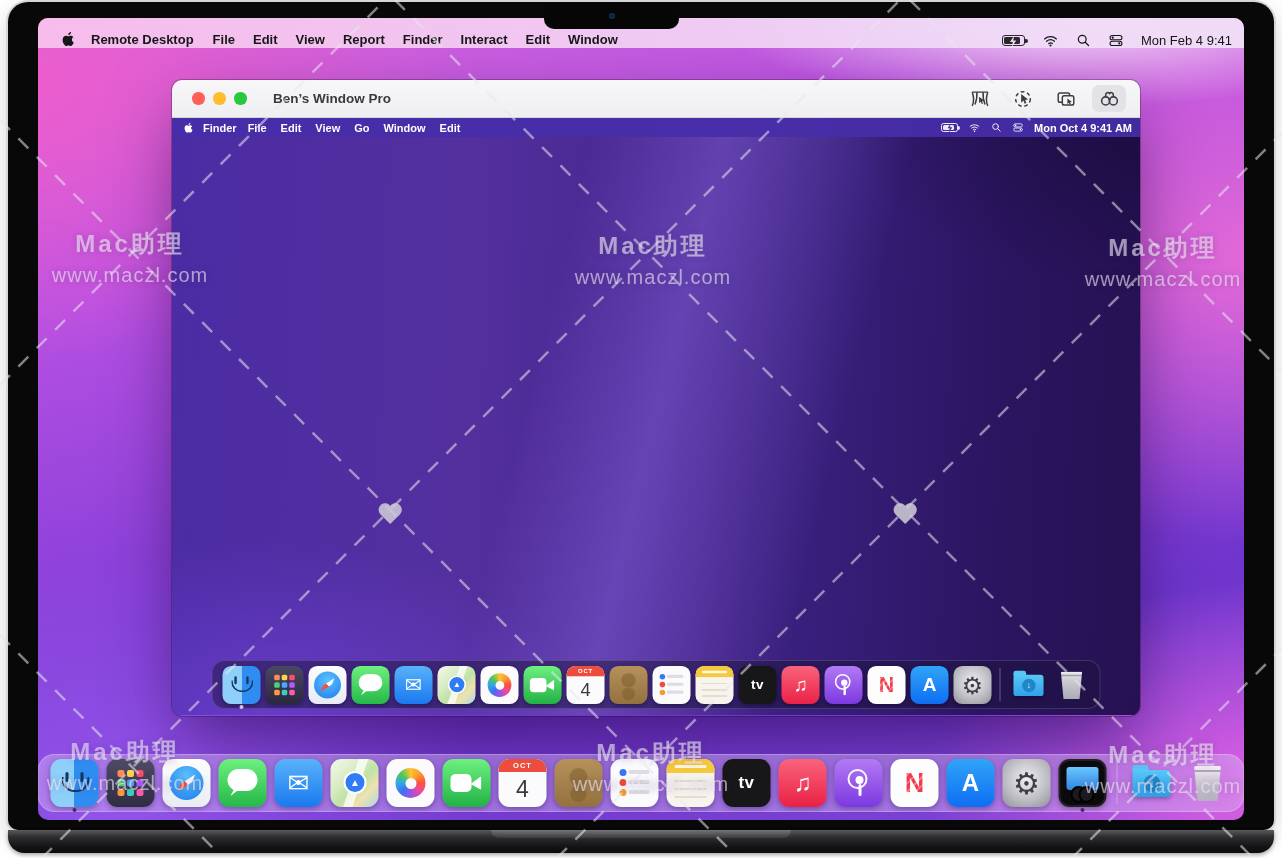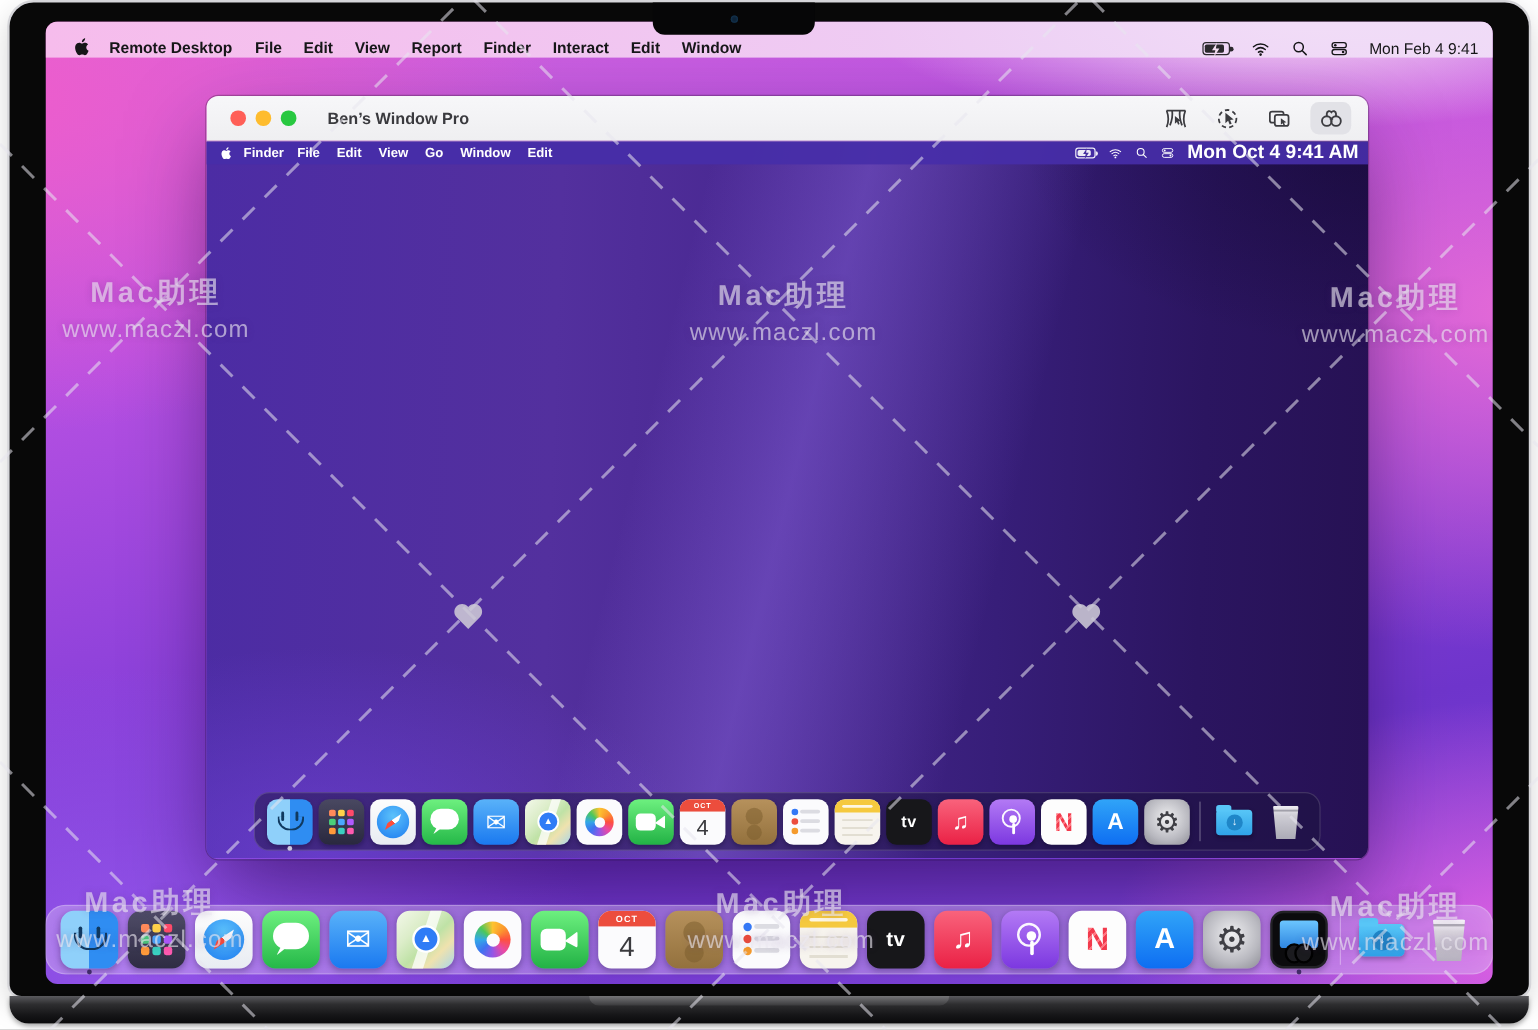--- a/index.html
+++ b/index.html
@@ -92,21 +92,21 @@
         linear-gradient(104deg, rgba(150,112,238,0) 38%, rgba(152,114,240,.38) 50%, rgba(80,40,170,0) 67%),
         linear-gradient(92deg,#4c2ca4 0%,#53309e 30%,#47278f 50%,#371e79 68%,#2b1560 85%,#261153 100%); }
   .inner-menubar { position:absolute; left:0; top:0; width:100%; height:19px; z-index:5;
                    display:flex; align-items:center; color:#fff; font-size:11px;
                    background:var(--inner-bar,rgba(70,46,168,.92)); }
   .imb-left { display:flex; align-items:center; padding-left:11px; }
   .imb-apple { display:flex; margin-right:10px; }
   .imb-app { font-weight:bold; margin-right:4px; }
   .inner-menubar .menu-item { padding:0 7px; }
   .imb-right { margin-left:auto; display:flex; align-items:center; gap:10px; padding-right:8px; }
-  .imb-clock { font-size:16px; font-weight:600; }
+  .imb-clock { font-size:11px; font-weight:600; }
   .inner-menubar .batt { width:17px; height:8.5px; border-radius:2.5px; }
   .inner-menubar .batt .fill { width:11px; }
   .inner-menubar .batt::before { right:-3px; top:1.8px; height:3.5px; width:2px; }
 
   
   .dock { position:absolute; display:flex; align-items:center; z-index:25; }
   .dock--host { left:50%; bottom:8px; transform:translateX(-50%); height:58px;
                 padding:0 8px; border-radius:17px;
                 background:rgba(208,172,240,.42); border:1px solid rgba(255,255,255,.28);
                 box-shadow:inset 0 0 18px rgba(255,255,255,.12); }

